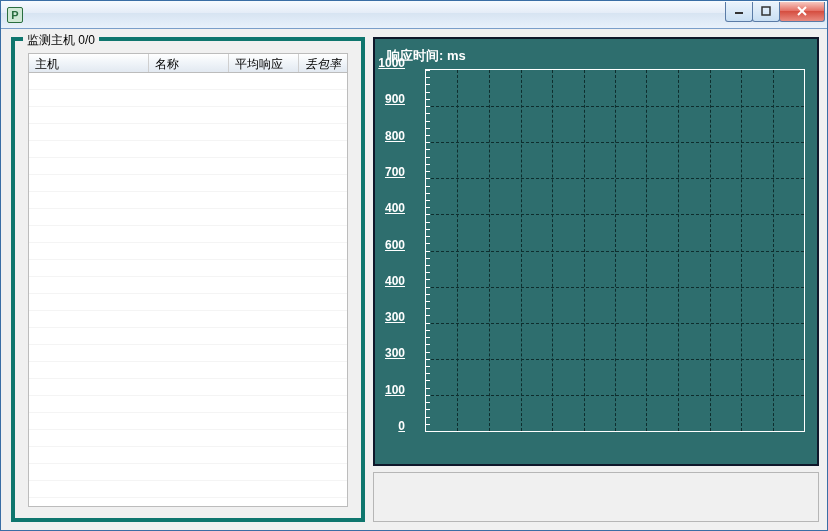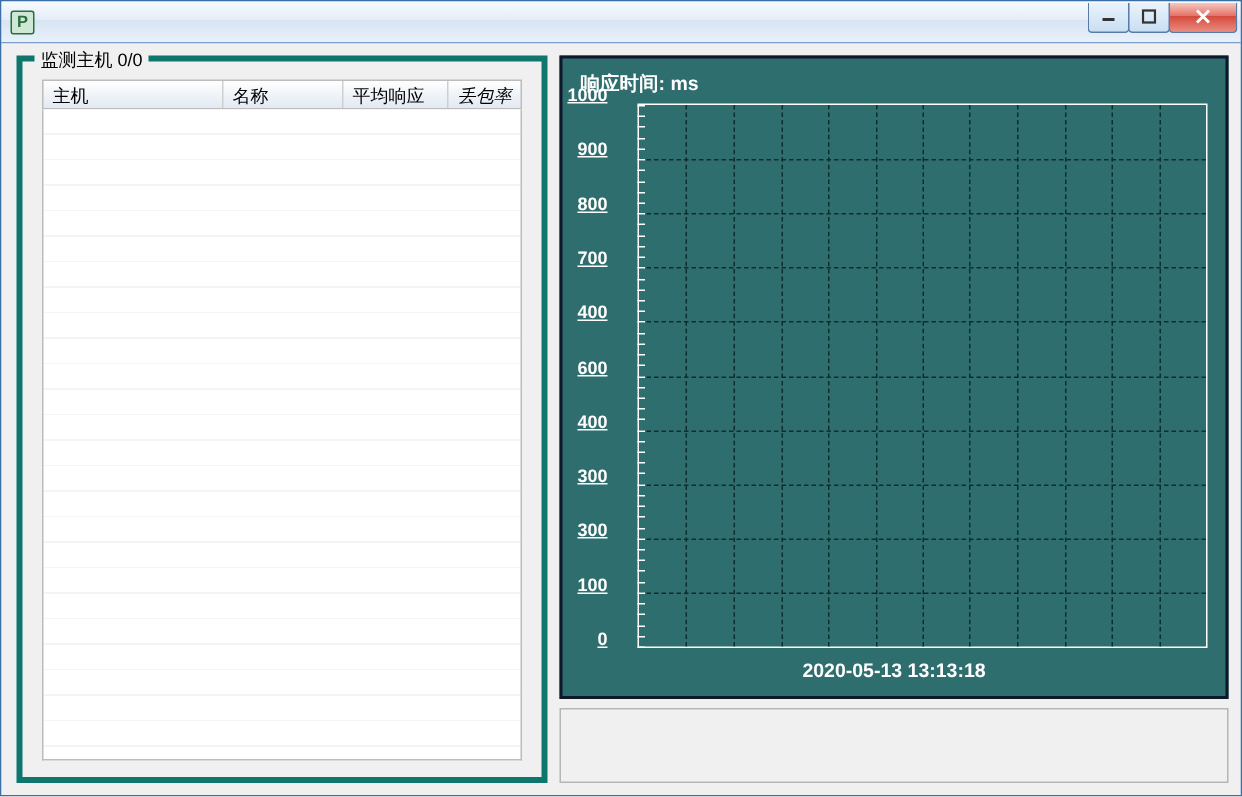--- a/index.html
+++ b/index.html
@@ -332,20 +332,19 @@
                 <div class="tick" style="top: 10%;"></div>
                 <div class="tick" style="top: 8%;"></div>
                 <div class="tick" style="top: 6%;"></div>
                 <div class="tick" style="top: 4%;"></div>
                 <div class="tick" style="top: 2%;"></div>
                 <div class="tick" style="top: 0%;"></div>
               </div>
           </div>
         </div>
 
-        <div class="chart-timestamp">2020-05-13   13:13:18</div>
       </div>
 
       <div class="bottom-panel"></div>
 
     </div>
   </div>
 </div>
 
 </body></html>

